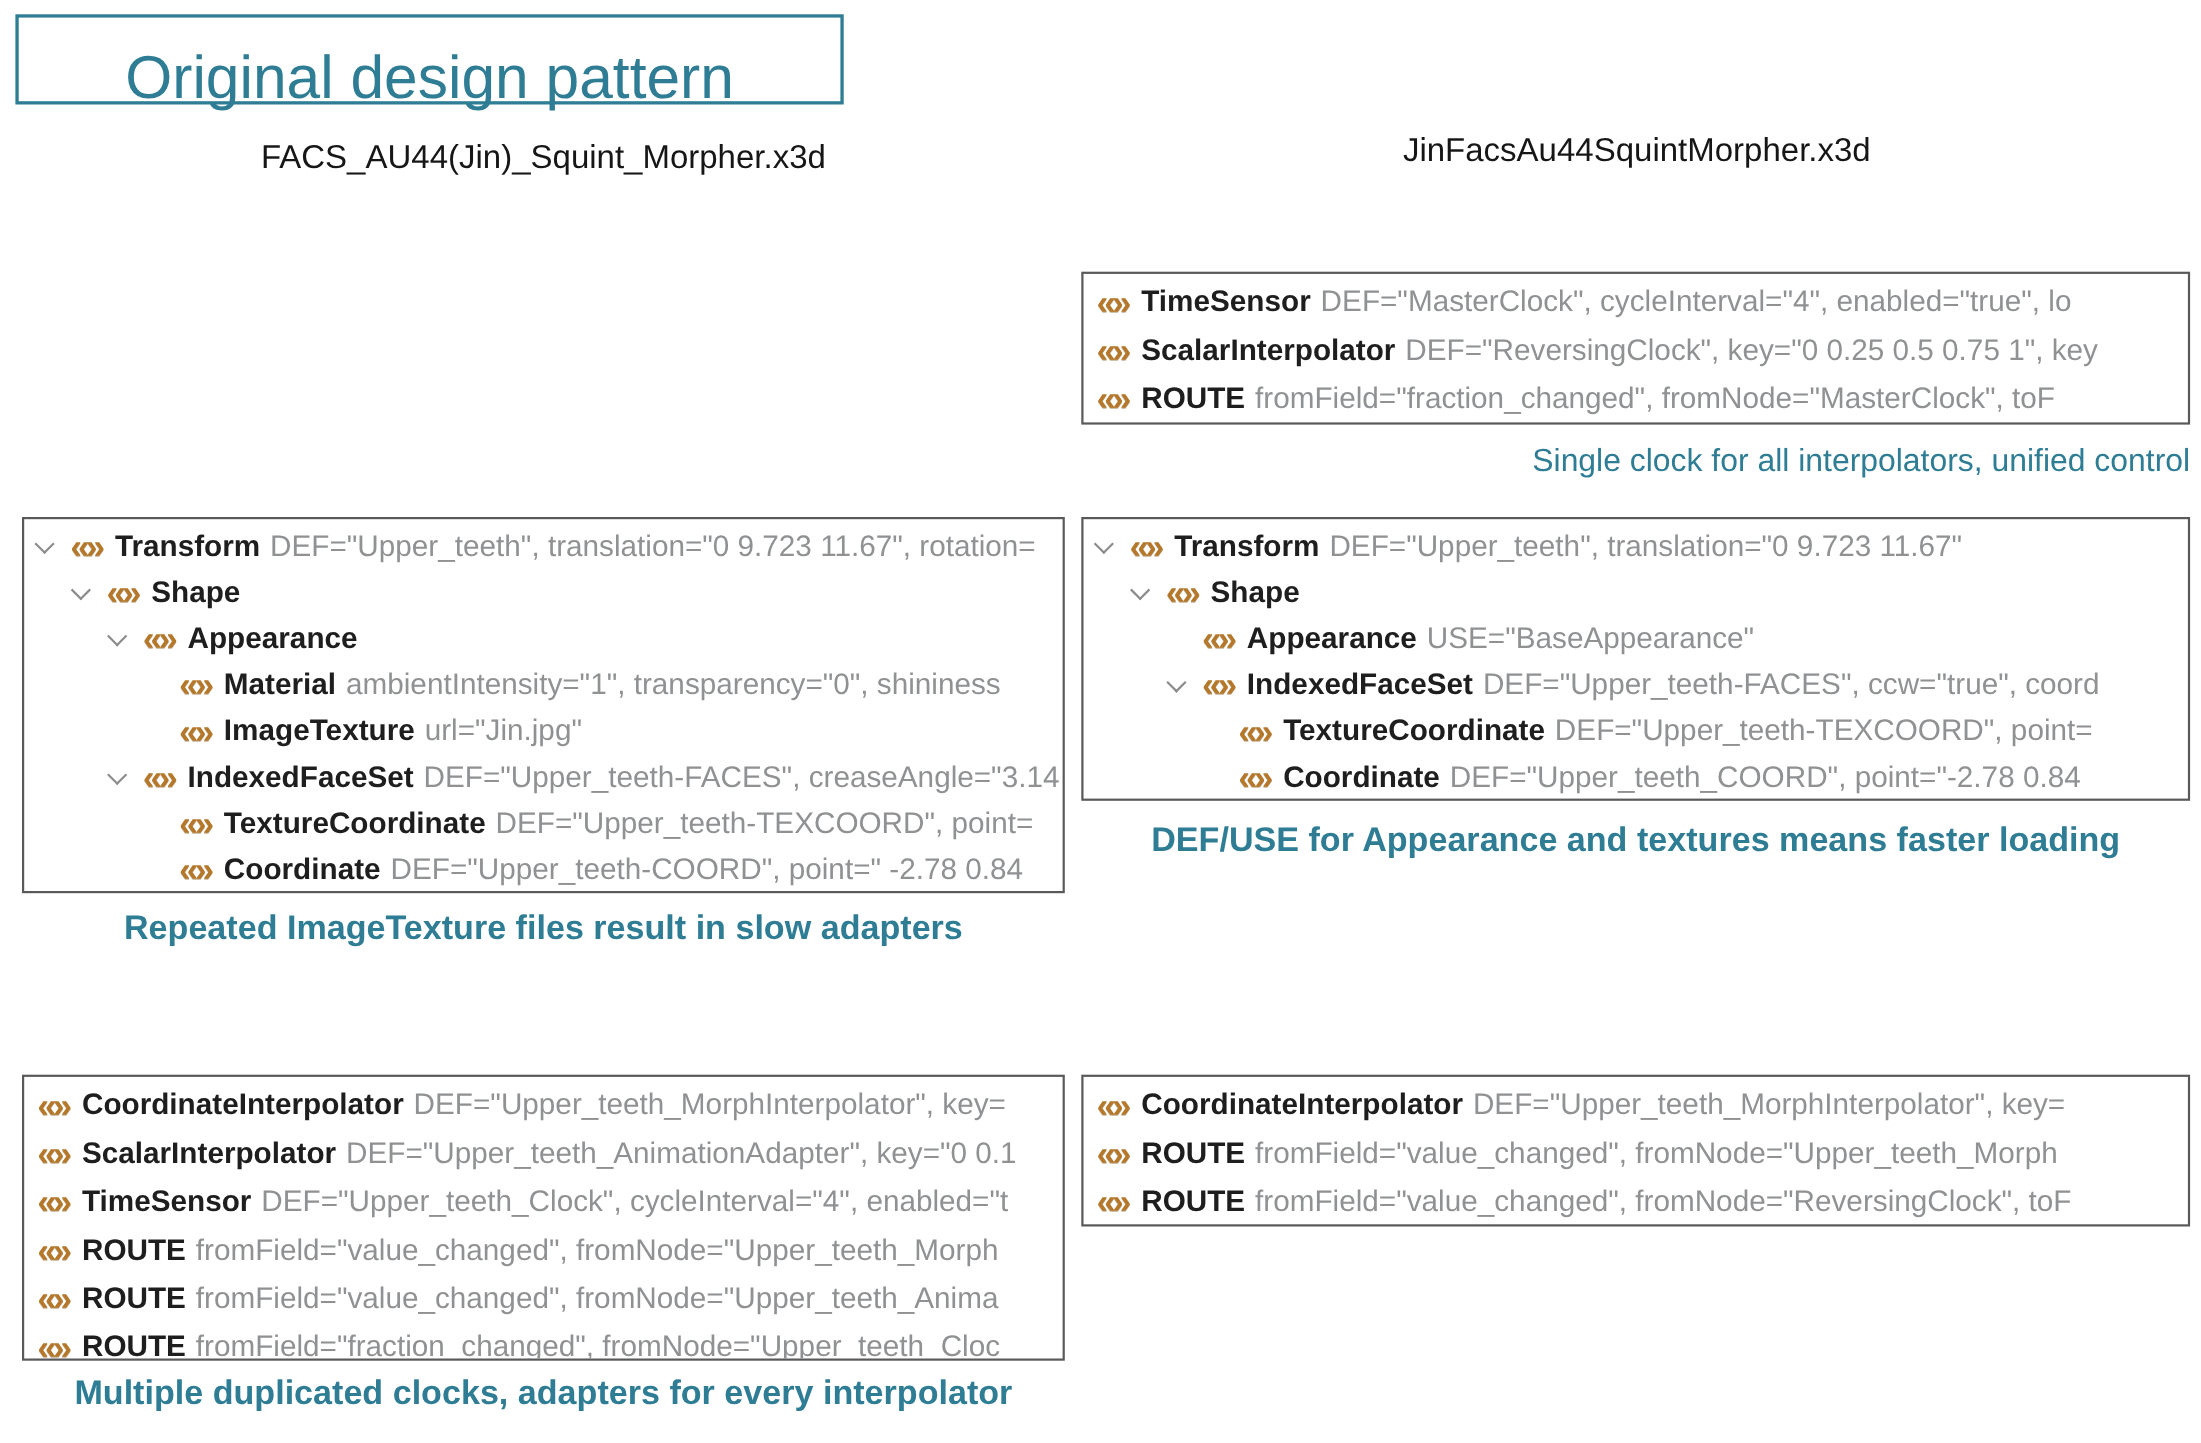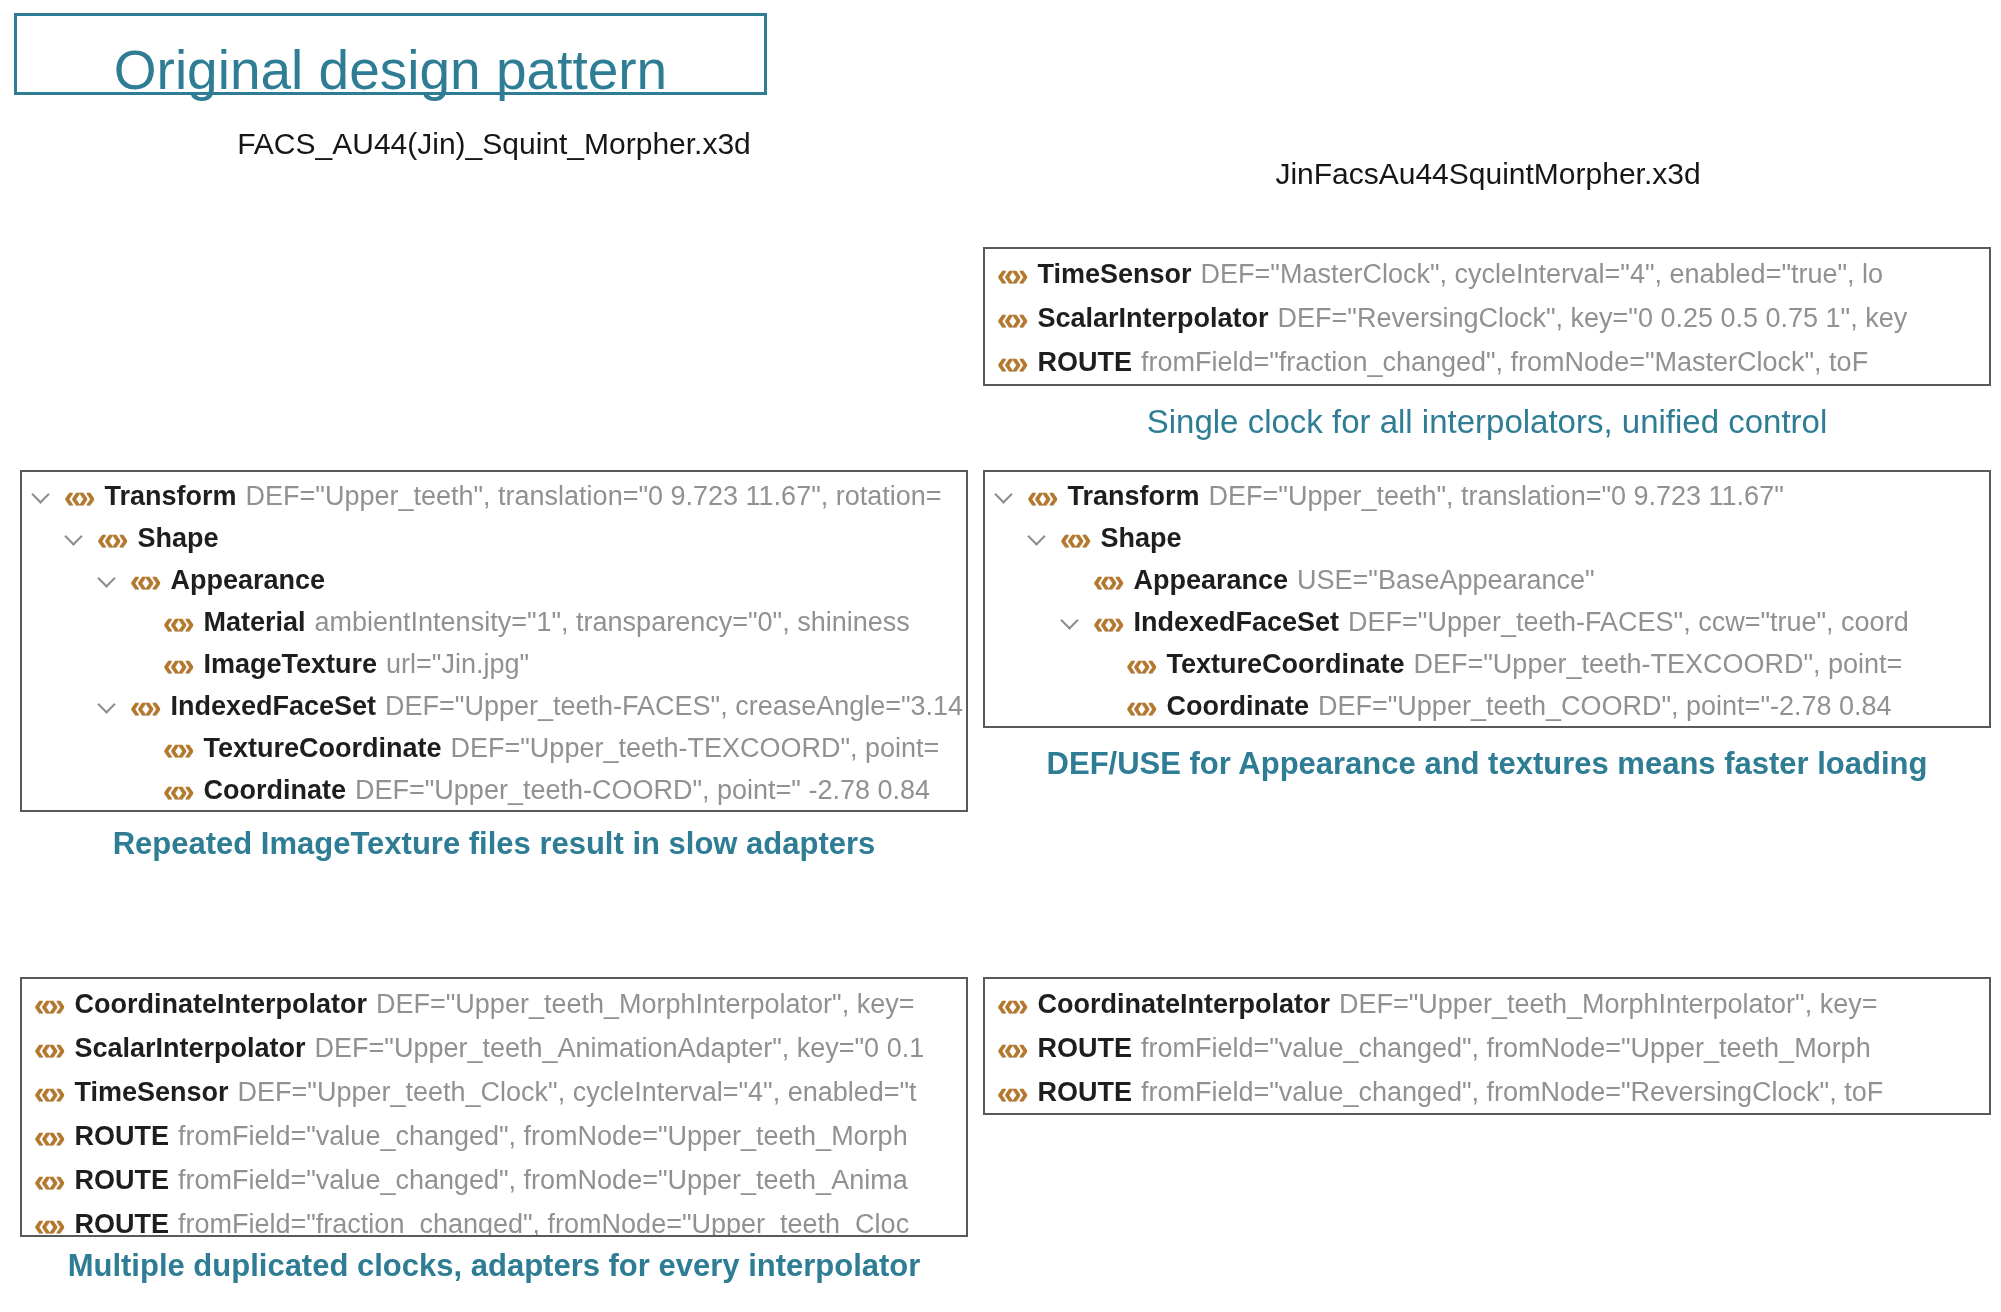--- a/index.html
+++ b/index.html
@@ -36,33 +36,33 @@
     color:var(--icon);font-weight:700;font-size:31px;letter-spacing:-3px;
     margin-right:12px;line-height:1;flex:0 0 auto;
     text-shadow:0 1px 0 rgba(122,77,18,.45);
   }
   .nm{color:var(--node);font-weight:600;margin-right:9px;flex:0 0 auto;}
   .at{color:var(--attr);font-weight:400;}
   .caption{
     position:absolute;text-align:center;color:var(--accent);
     font-size:31px;font-weight:700;
   }
-  .caption.regular{font-weight:400;font-size:33px;}
+  .caption.regular{font-weight:400;font-size:29px;text-align:right;}
 </style>
 </head>
 <body>
 
 <div class="page">
 
   <div class="hdr-box" style="left:14px;top:13px;width:753px;height:82px;">
     <span class="t">Original design pattern</span>
   </div>
 
   <div class="fname" style="left:20px;top:127px;width:948px;">FACS_AU44(Jin)_Squint_Morpher.x3d</div>
-  <div class="fname" style="left:983px;top:120px;width:1010px;margin-top:37px;">JinFacsAu44SquintMorpher.x3d</div>
+  <div class="fname" style="left:983px;top:120px;width:1010px;">JinFacsAu44SquintMorpher.x3d</div>
 
   <div class="code flat" style="left:983px;top:247px;width:1008px;height:139px;">
     <div class="line">
       <span class="tag">«»</span>
       <span class="nm">TimeSensor</span>
       <span class="at">DEF="MasterClock", cycleInterval="4", enabled="true", lo</span>
     </div>
     <div class="line">
       <span class="tag">«»</span>
       <span class="nm">ScalarInterpolator</span>

